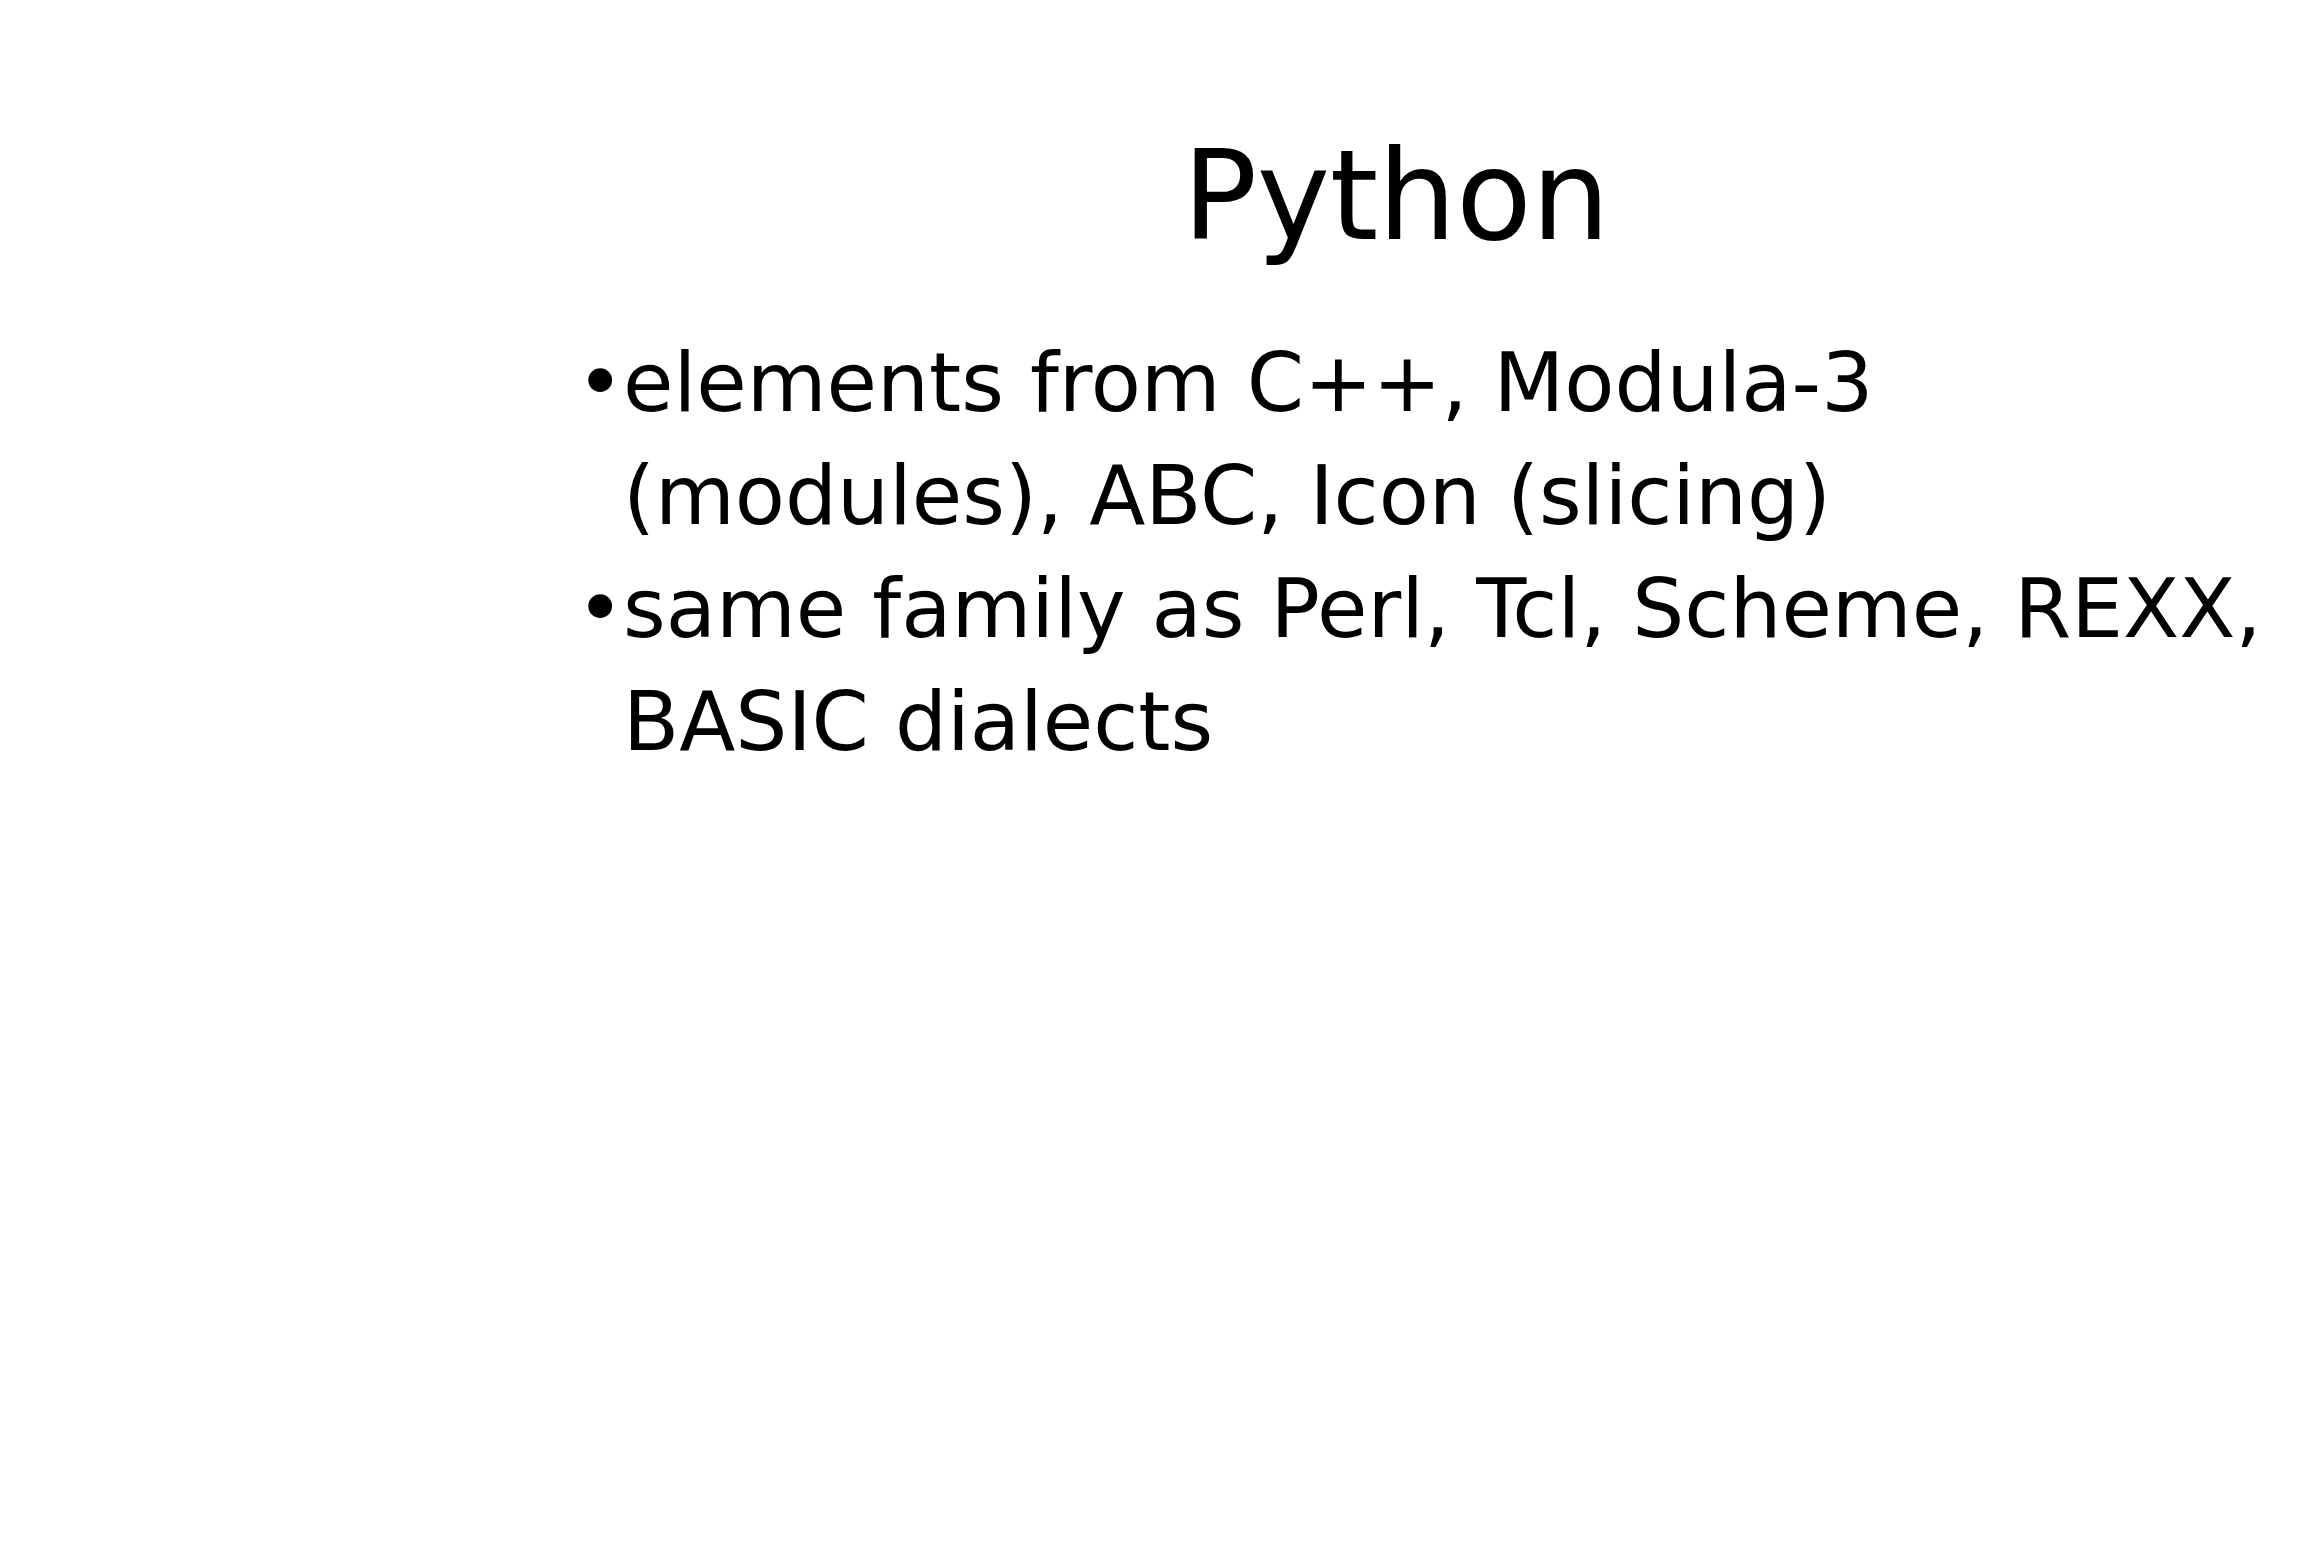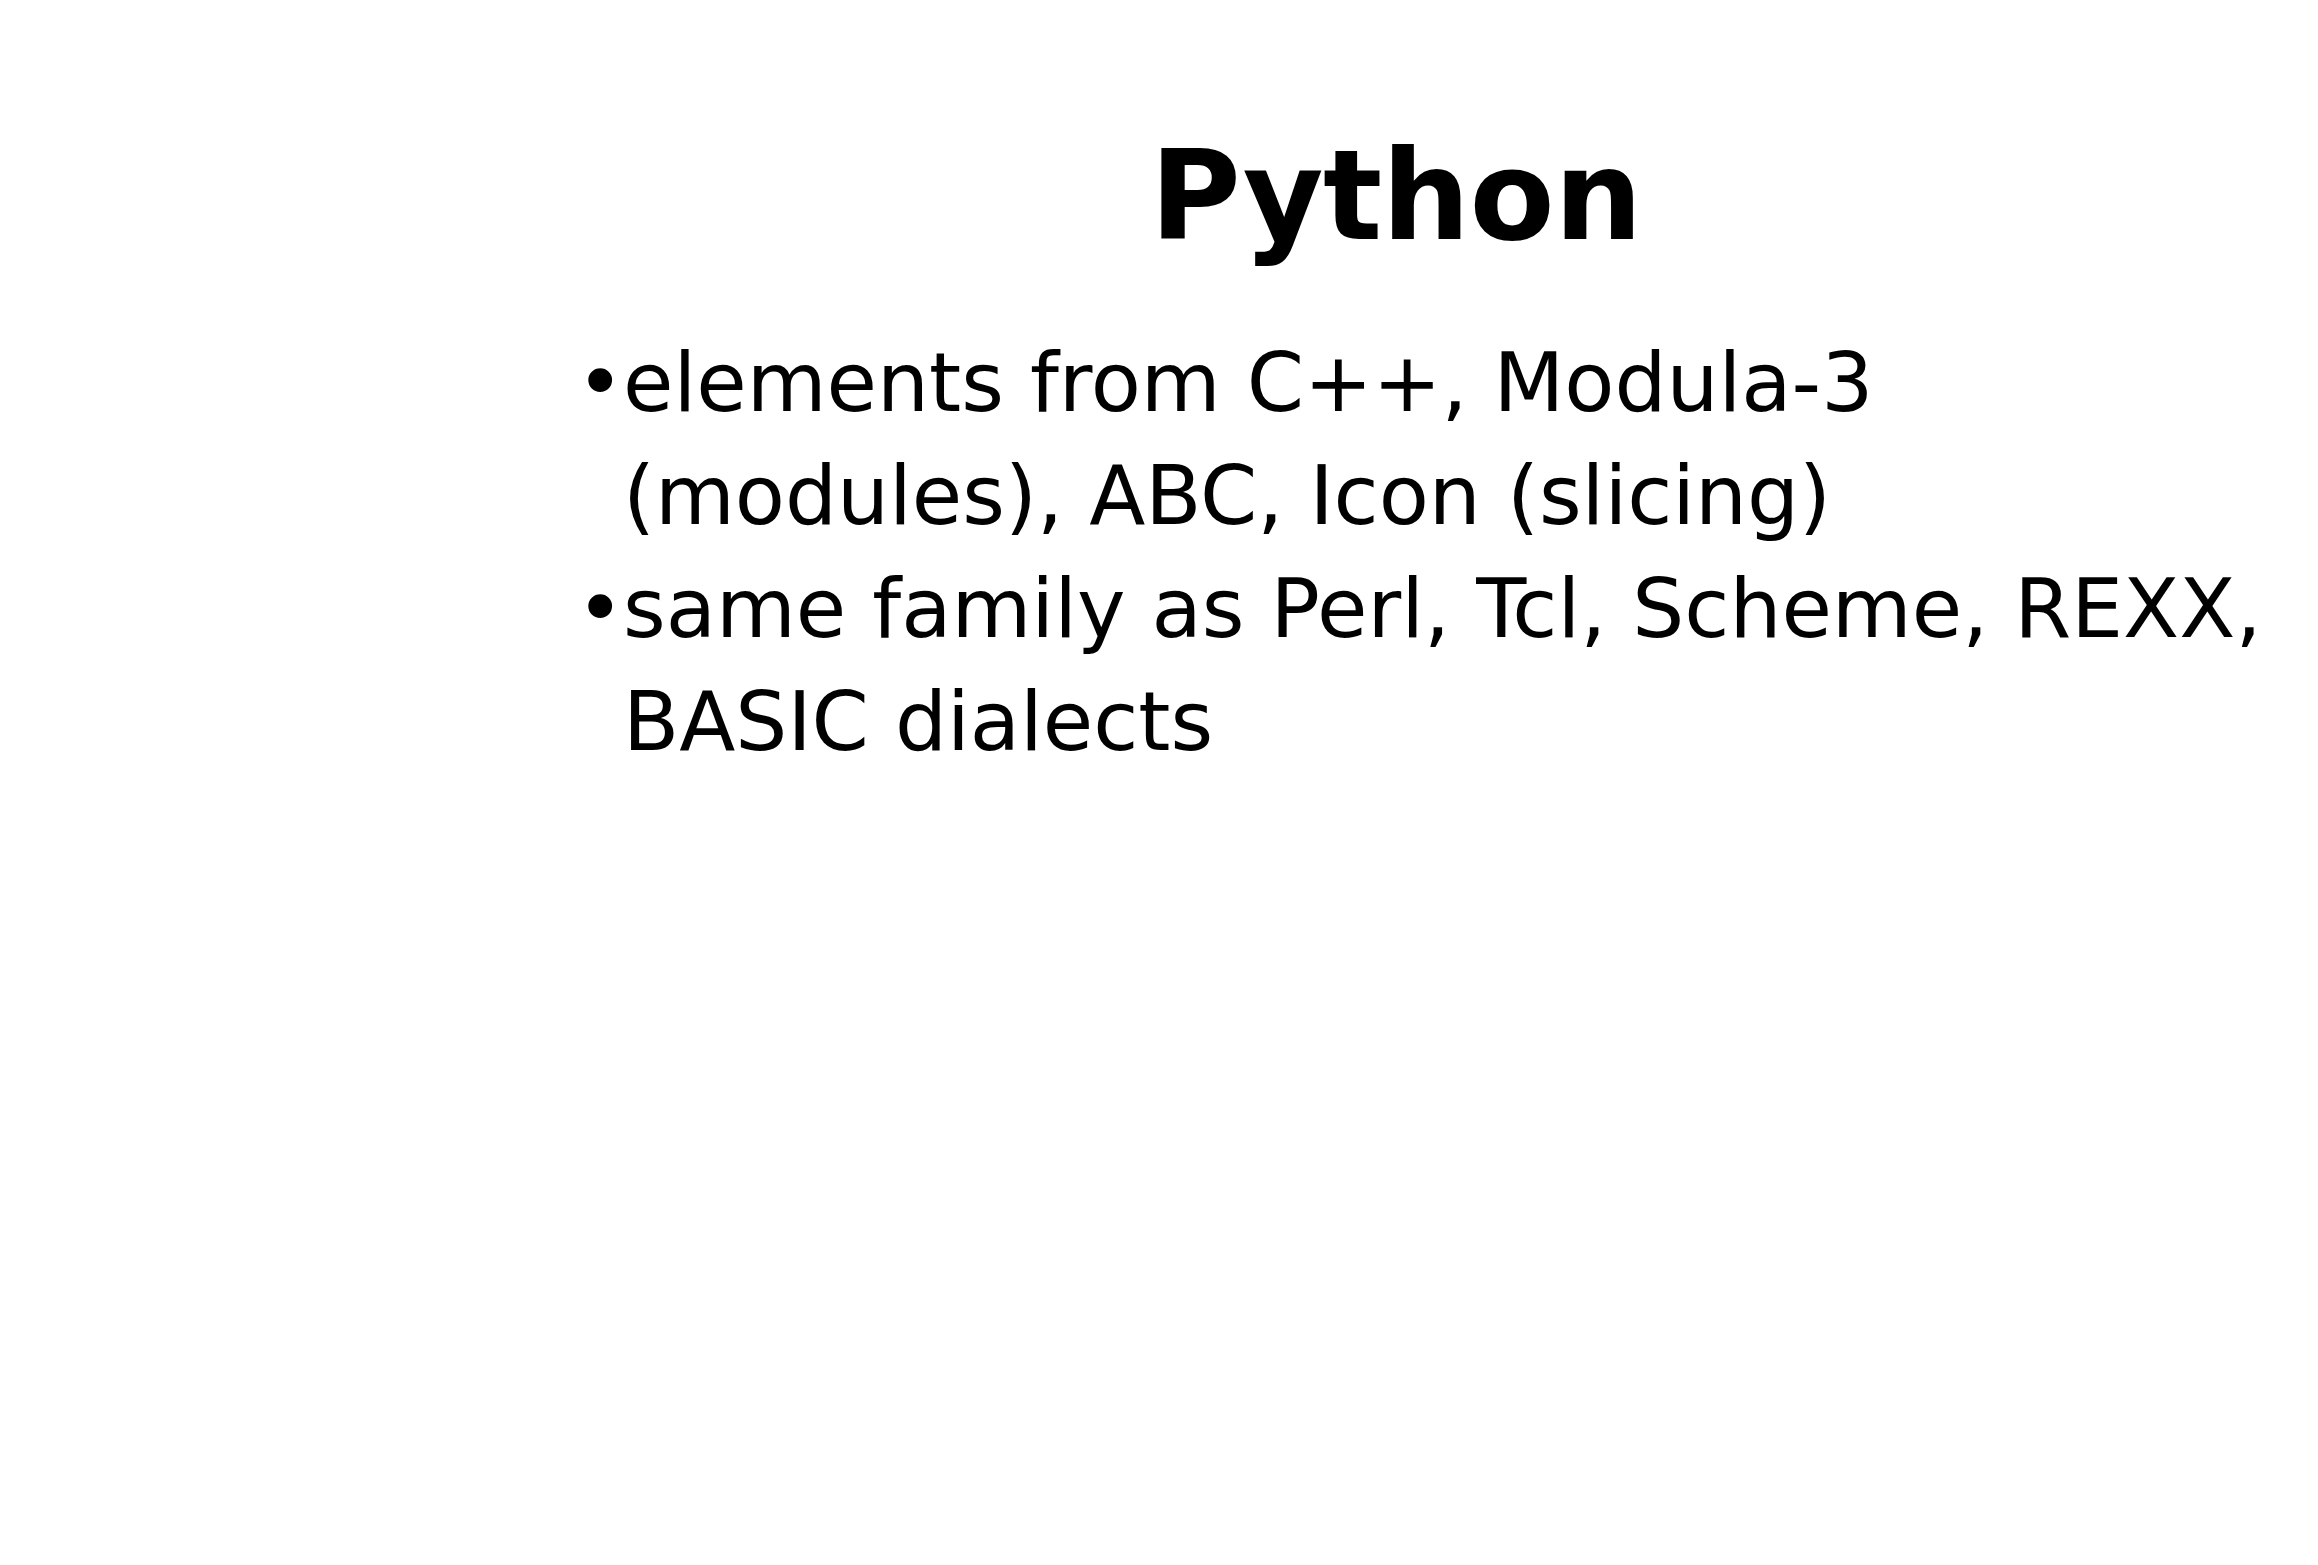--- a/index.html
+++ b/index.html
@@ -29,21 +29,21 @@
     position: absolute;
     left: 0;
     top: 51px;
     width: 2792px;
     text-align: center;
   }
   .slide-title {
     display: inline-block;
     font-size: 124px;
     line-height: 1.0;
-    font-weight: 700;
+    font-weight: 400;
     letter-spacing: -0.5px;
     color: #000000;
     white-space: nowrap;
   }
 
   
   .body-block {
     position: absolute;
     left: 576px;
     top: 326px;

